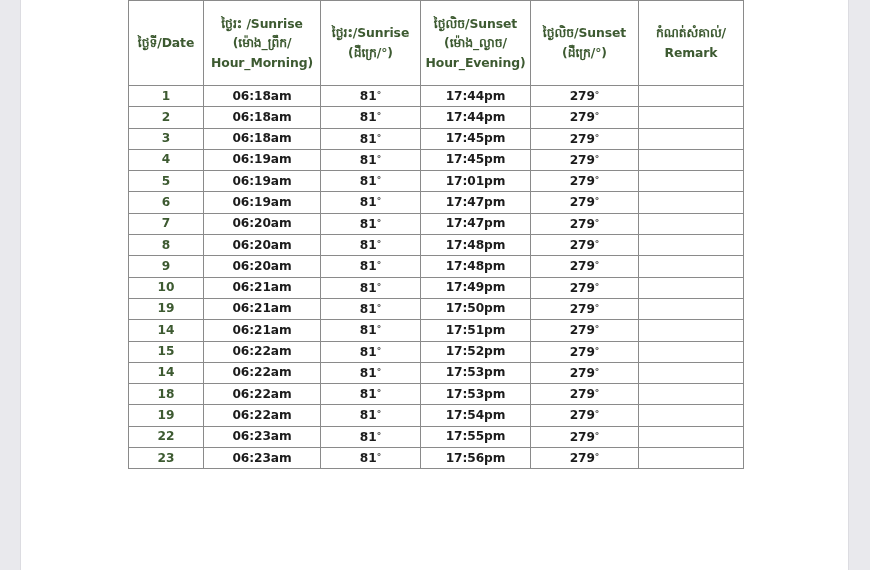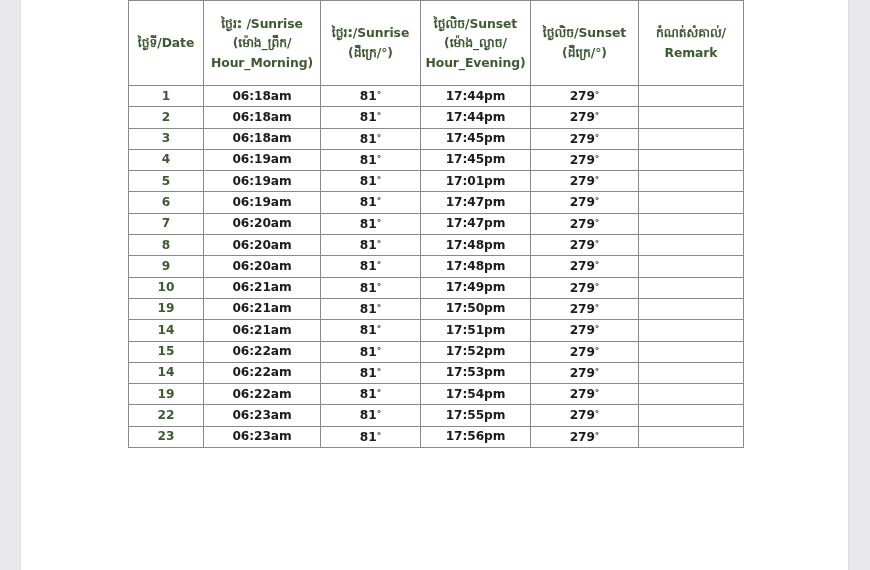--- a/index.html
+++ b/index.html
@@ -282,20 +282,28 @@
           </tr>
           <tr class="data-row">
             <td class="cell-date"><span>14</span></td>
             <td class="cell-sunrise-time"><span>06:22am</span></td>
             <td class="cell-sunrise-degree"><span>81</span><span class="deg">°</span></td>
             <td class="cell-sunset-time"><span>17:53pm</span></td>
             <td class="cell-sunset-degree"><span>279</span><span class="deg">°</span></td>
             <td class="cell-remark"><span></span></td>
           </tr>
           <tr class="data-row">
+            <td class="cell-date"><span>18</span></td>
+            <td class="cell-sunrise-time"><span>06:22am</span></td>
+            <td class="cell-sunrise-degree"><span>81</span><span class="deg">°</span></td>
+            <td class="cell-sunset-time"><span>17:53pm</span></td>
+            <td class="cell-sunset-degree"><span>279</span><span class="deg">°</span></td>
+            <td class="cell-remark"><span></span></td>
+          </tr>
+          <tr class="data-row">
             <td class="cell-date"><span>19</span></td>
             <td class="cell-sunrise-time"><span>06:22am</span></td>
             <td class="cell-sunrise-degree"><span>81</span><span class="deg">°</span></td>
             <td class="cell-sunset-time"><span>17:54pm</span></td>
             <td class="cell-sunset-degree"><span>279</span><span class="deg">°</span></td>
             <td class="cell-remark"><span></span></td>
           </tr>
           <tr class="data-row">
             <td class="cell-date"><span>22</span></td>
             <td class="cell-sunrise-time"><span>06:23am</span></td>

